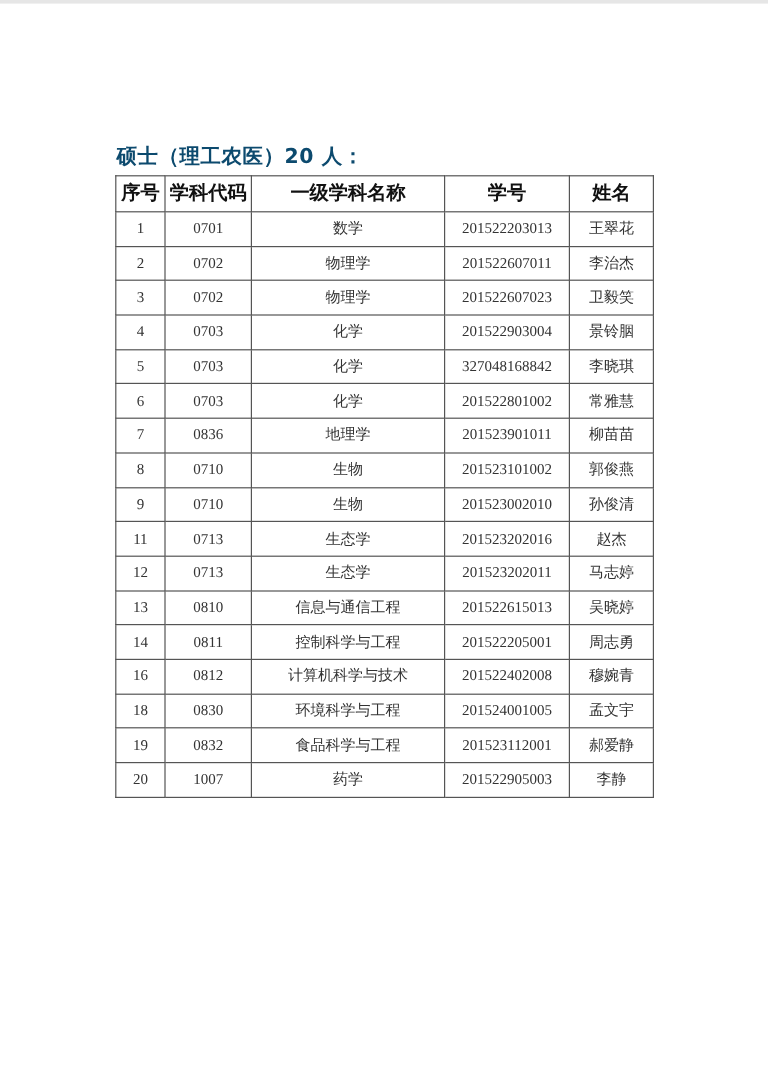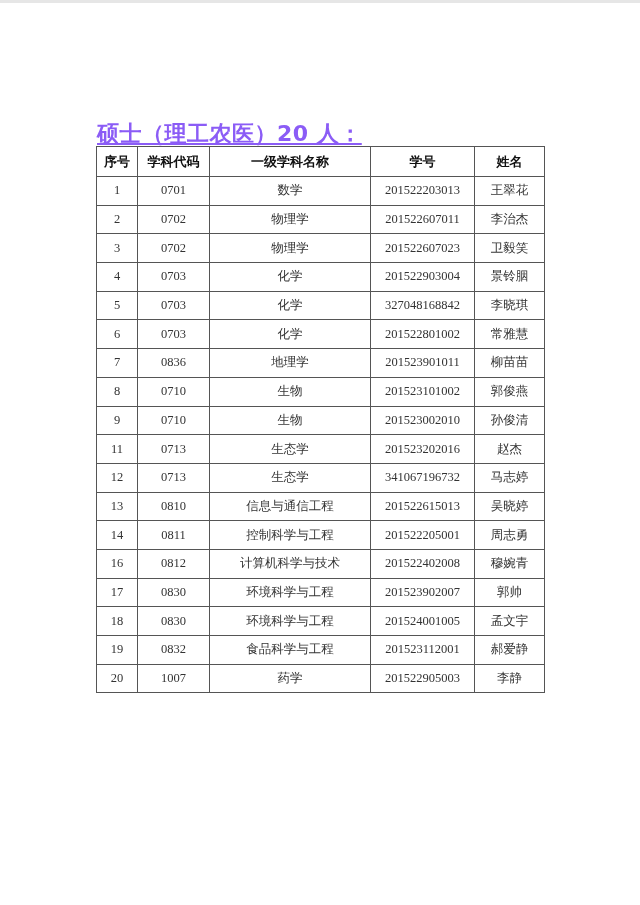--- a/index.html
+++ b/index.html
@@ -18,46 +18,45 @@
   .top-strip {
     position: absolute;
     left: 0; top: 0;
     width: 640px; height: 3px;
     background: #e6e6e6;
   }
   .doc-title {
     position: absolute;
     left: 97px;
     top: 119px;
-    font-size: 22px;
+    font-size: 17px;
     font-weight: bold;
     letter-spacing: 0.5px;
-    color: #8b5cf6;
+    color: #0c4a6e;
     font-family: "DejaVu Sans", "Liberation Sans", sans-serif;
-    text-decoration: underline;
   }
   table.roster {
     position: absolute;
     left: 96px;
     top: 146px;
     border-collapse: collapse;
     table-layout: fixed;
     width: 448px;
   }
   table.roster th, table.roster td {
     border: 1px solid #555;
     text-align: center;
     vertical-align: middle;
     padding: 0;
     overflow: hidden;
     white-space: nowrap;
   }
   table.roster th {
     height: 29px;
-    font-size: 13px;
+    font-size: 16px;
     font-weight: bold;
     font-family: "DejaVu Sans", "Liberation Sans", sans-serif;
     color: #111;
   }
   table.roster td {
     height: 27.7px;
     font-size: 12.5px;
     color: #333;
   }
   td.num { font-family: "Liberation Serif", "DejaVu Serif", serif; font-size: 13px; }
@@ -159,21 +158,21 @@
         <td class="num">11</td>
         <td class="num">0713</td>
         <td>生态学</td>
         <td class="num">201523202016</td>
         <td>赵杰</td>
       </tr>
       <tr>
         <td class="num">12</td>
         <td class="num">0713</td>
         <td>生态学</td>
-        <td class="num">341067196732</td>
+        <td class="num">201523202011</td>
         <td>马志婷</td>
       </tr>
       <tr>
         <td class="num">13</td>
         <td class="num">0810</td>
         <td>信息与通信工程</td>
         <td class="num">201522615013</td>
         <td>吴晓婷</td>
       </tr>
       <tr>
@@ -184,27 +183,20 @@
         <td>周志勇</td>
       </tr>
       <tr>
         <td class="num">16</td>
         <td class="num">0812</td>
         <td>计算机科学与技术</td>
         <td class="num">201522402008</td>
         <td>穆婉青</td>
       </tr>
       <tr>
-        <td class="num">17</td>
-        <td class="num">0830</td>
-        <td>环境科学与工程</td>
-        <td class="num">201523902007</td>
-        <td>郭帅</td>
-      </tr>
-      <tr>
         <td class="num">18</td>
         <td class="num">0830</td>
         <td>环境科学与工程</td>
         <td class="num">201524001005</td>
         <td>孟文宇</td>
       </tr>
       <tr>
         <td class="num">19</td>
         <td class="num">0832</td>
         <td>食品科学与工程</td>

